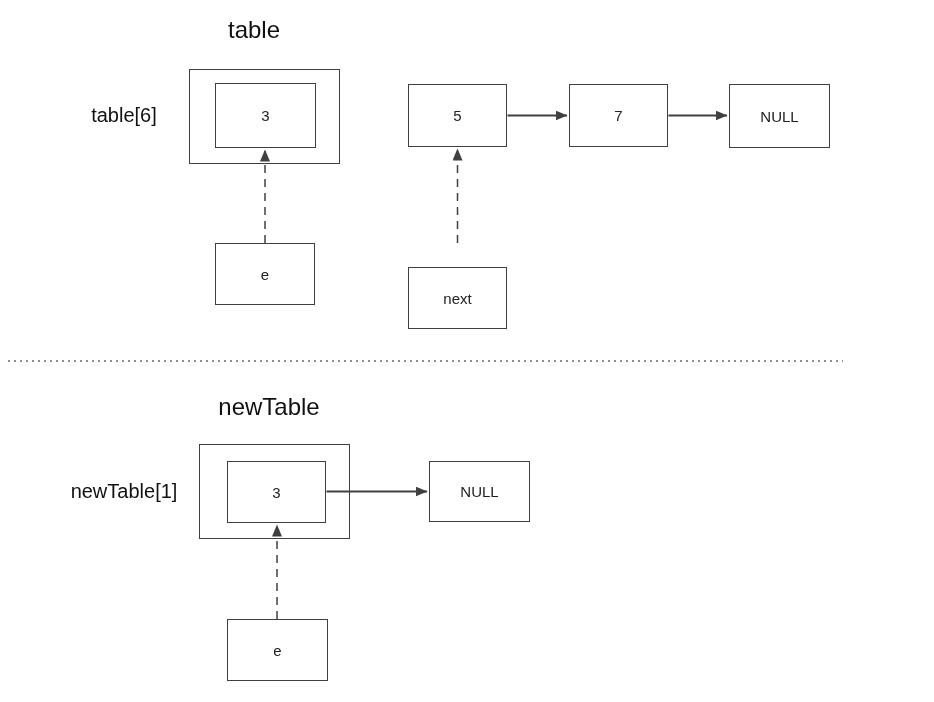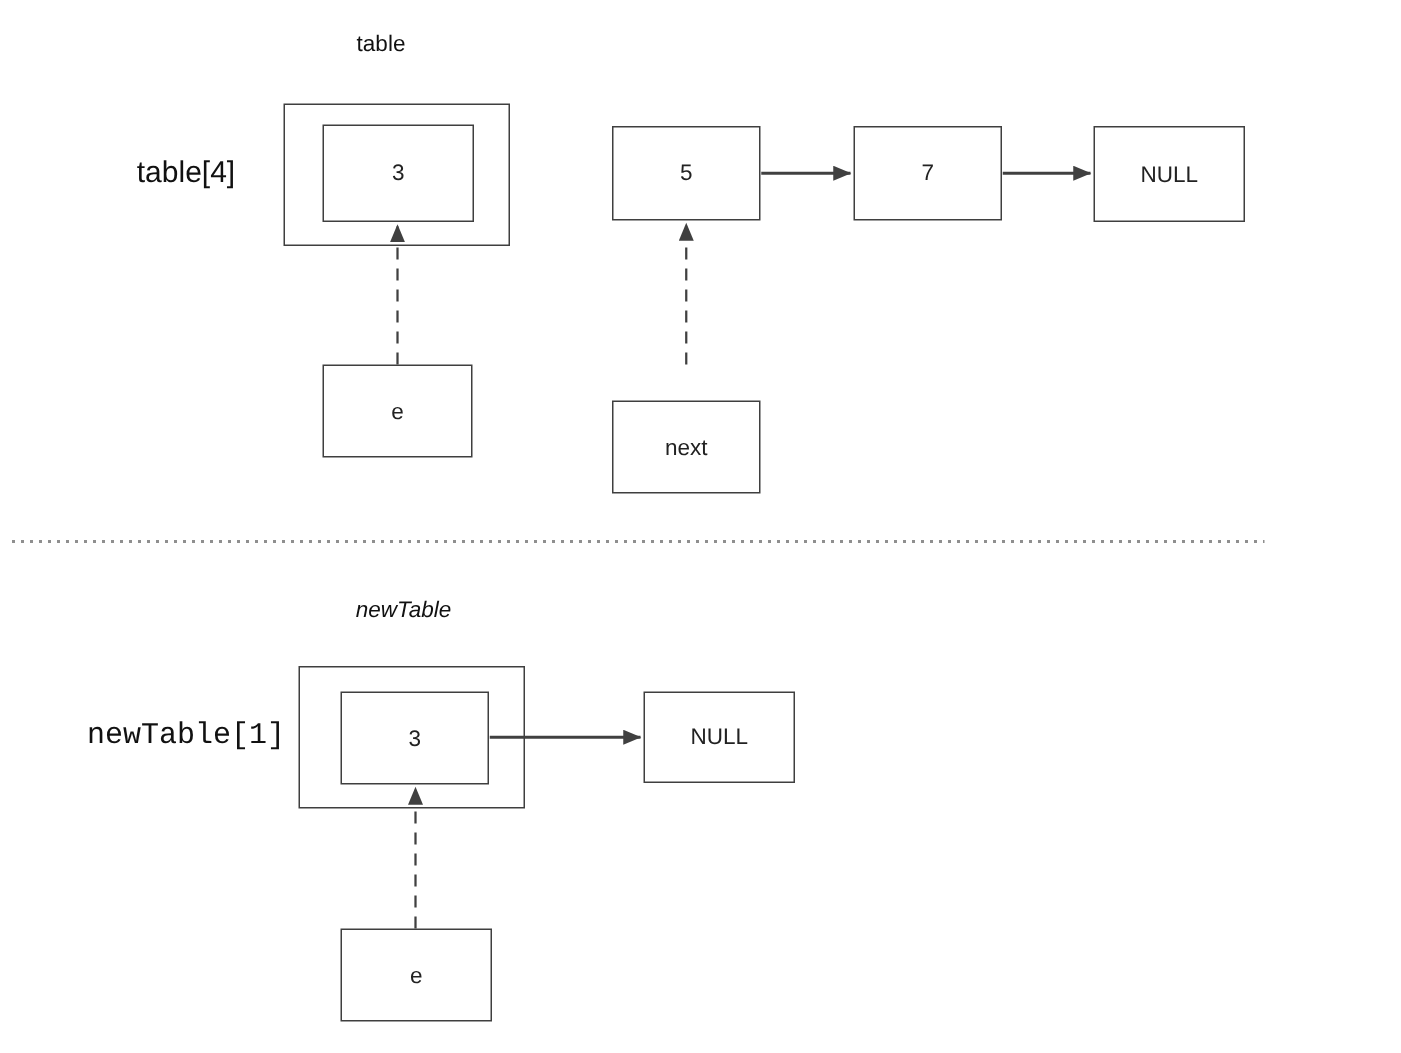--- a/index.html
+++ b/index.html
@@ -30,21 +30,21 @@
   }
   .outer-box {
     position: absolute;
     box-sizing: border-box;
     border: 1px solid #3f3f3f;
     background: #ffffff;
     z-index: 1;
   }
   .title-label {
     position: absolute;
-    font-size: 15px;
+    font-size: 24px;
     color: #111111;
     text-align: center;
     line-height: 24px;
     z-index: 2;
   }
   .side-label {
     position: absolute;
     font-size: 20px;
     color: #111111;
     text-align: center;
@@ -64,35 +64,35 @@
   .t-sidelabel { left: 44px;  top: 103px; width: 160px; }
   .t-outer     { left: 189px; top: 69px;  width: 151px; height: 95px; }
   .t-inner     { left: 215px; top: 83px;  width: 101px; height: 65px; }
   .t-node5     { left: 408px; top: 84px;  width: 99px;  height: 63px; }
   .t-node7     { left: 569px; top: 84px;  width: 99px;  height: 63px; }
   .t-null      { left: 729px; top: 84px;  width: 101px; height: 64px; }
   .t-ebox      { left: 215px; top: 243px; width: 100px; height: 62px; }
   .t-nextbox   { left: 408px; top: 243px; width: 99px;  height: 62px; margin-top: 24px; }
 
   
-  .b-title     { left: 204px; top: 395px; width: 130px; font-style: italic; }
-  .b-sidelabel { left: 24px;  top: 479px; width: 200px; font-family: Liberation Mono, monospace; }
+  .b-title     { left: 204px; top: 395px; width: 130px; }
+  .b-sidelabel { left: 24px;  top: 479px; width: 200px; }
   .b-outer     { left: 199px; top: 444px; width: 151px; height: 95px; }
   .b-inner     { left: 227px; top: 461px; width: 99px;  height: 62px; }
   .b-null      { left: 429px; top: 461px; width: 101px; height: 61px; }
   .b-ebox      { left: 227px; top: 619px; width: 101px; height: 62px; }
 </style>
 </head>
 <body>
 
 <div class="canvas">
 
   <div class="title-label t-title">table</div>
 
-  <div class="side-label t-sidelabel">table[4]</div>
+  <div class="side-label t-sidelabel">table[6]</div>
 
   <div class="outer-box t-outer"></div>
 
   <div class="box t-inner">3</div>
 
   <div class="box t-node5">5</div>
 
   <div class="box t-node7">7</div>
 
   <div class="box t-null">NULL</div>

